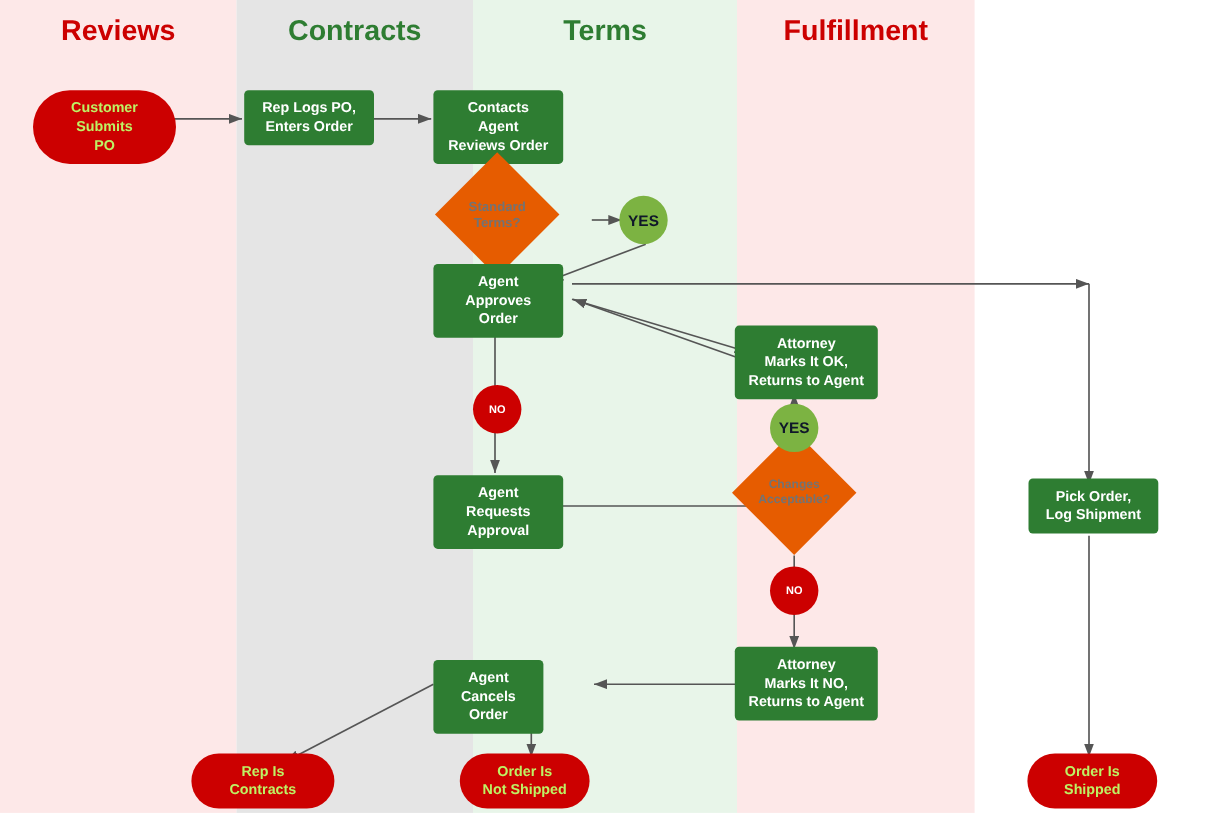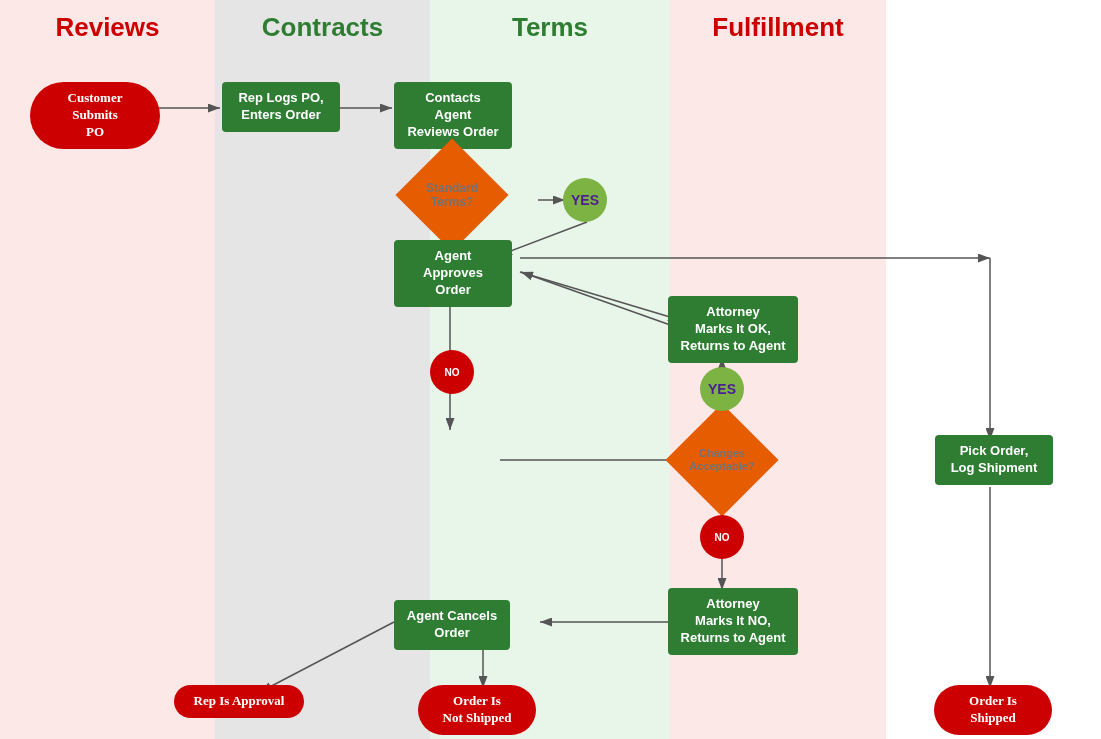--- a/index.html
+++ b/index.html
@@ -64,29 +64,28 @@
       border-radius: 4px;
       padding: 8px 12px;
       text-align: center;
       font-size: 13px;
       font-weight: bold;
       line-height: 1.3;
       position: absolute;
     }
     .node-oval {
       background: #cc0000;
-      color: #ffffff;
+      color: #bef264;
       border-radius: 50px;
       padding: 8px 14px;
       text-align: center;
       font-size: 13px;
       font-weight: bold;
       line-height: 1.3;
       position: absolute;
-      font-family: Liberation Serif, serif;
     }
     .node-diamond {
       width: 80px;
       height: 80px;
       background: #e65c00;
       color: white;
       font-size: 12px;
       font-weight: bold;
       text-align: center;
       position: absolute;
@@ -103,21 +102,21 @@
       font-weight: bold;
       color: #737373;
       text-align: center;
       transform: none;
       line-height: 1.2;
     }
     .node-circle-yes {
       width: 44px;
       height: 44px;
       background: #7cb342;
-      color: #4c1d95;
+      color: #0f172a;
       border-radius: 50%;
       display: flex;
       align-items: center;
       justify-content: center;
       font-size: 14px;
       font-weight: bold;
       position: absolute;
     }
     .node-circle-no {
       width: 44px;
@@ -233,22 +232,25 @@
   </div>
 
   <div class="node-rect" style="left:394px; top:240px; width:118px;">
     <span>Agent Approves<br>Order</span>
   </div>
 
   <div class="node-circle-no" style="left:430px; top:350px;">
     <span>NO</span>
   </div>
 
-
-  <div style="position:absolute; left:682px; top:420px; width:80px; height:80px;">
+  <div class="node-rect" style="left:394px; top:432px; width:118px;">
+    <span>Agent Requests<br>Approval</span>
+  </div>
+
+  <div style="position:absolute; left:682px; top:408px; width:80px; height:80px;">
     <div class="node-diamond"></div>
     <div class="node-diamond-text">
       <span style="font-size:11px;">Changes<br>Acceptable?</span>
     </div>
   </div>
 
   <div class="node-circle-yes" style="left:700px; top:367px;">
     <span>YES</span>
   </div>
 
@@ -257,30 +259,30 @@
   </div>
 
   <div class="node-rect" style="left:668px; top:296px; width:130px;">
     <span>Attorney<br>Marks It OK,<br>Returns to Agent</span>
   </div>
 
   <div class="node-rect" style="left:668px; top:588px; width:130px;">
     <span>Attorney<br>Marks It NO,<br>Returns to Agent</span>
   </div>
 
-  <div class="node-rect" style="left:394px; top:600px; width:116px;">
+  <div class="node-rect" style="left:394px; top:600px; width:100px;">
     <span>Agent Cancels<br>Order</span>
   </div>
 
   <div class="node-rect" style="left:935px; top:435px; width:118px;">
     <span>Pick Order,<br>Log Shipment</span>
   </div>
 
   <div class="node-oval" style="left:174px; top:685px; width:130px;">
-    <span>Rep Is Approval</span>
+    <span>Rep Is Contracts</span>
   </div>
 
   <div class="node-oval" style="left:418px; top:685px; width:118px;">
     <span>Order Is<br>Not Shipped</span>
   </div>
 
   <div class="node-oval" style="left:934px; top:685px; width:118px;">
     <span>Order Is Shipped</span>
   </div>
 

